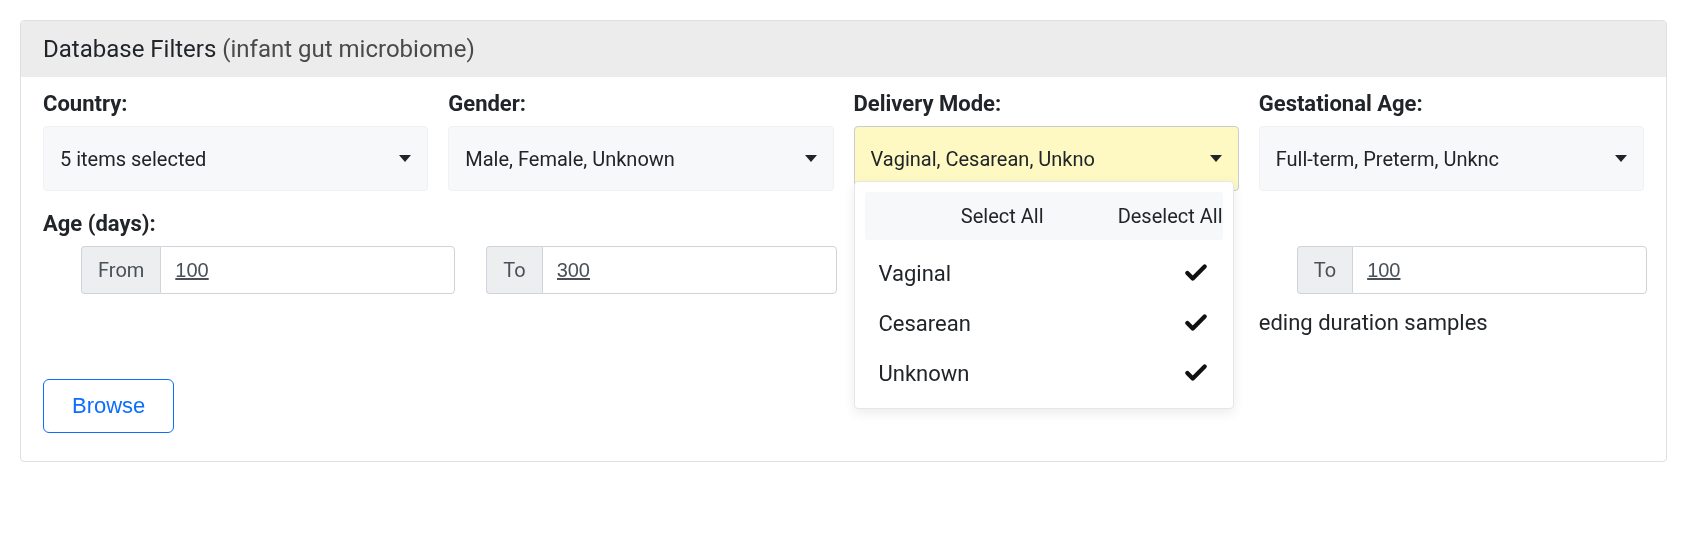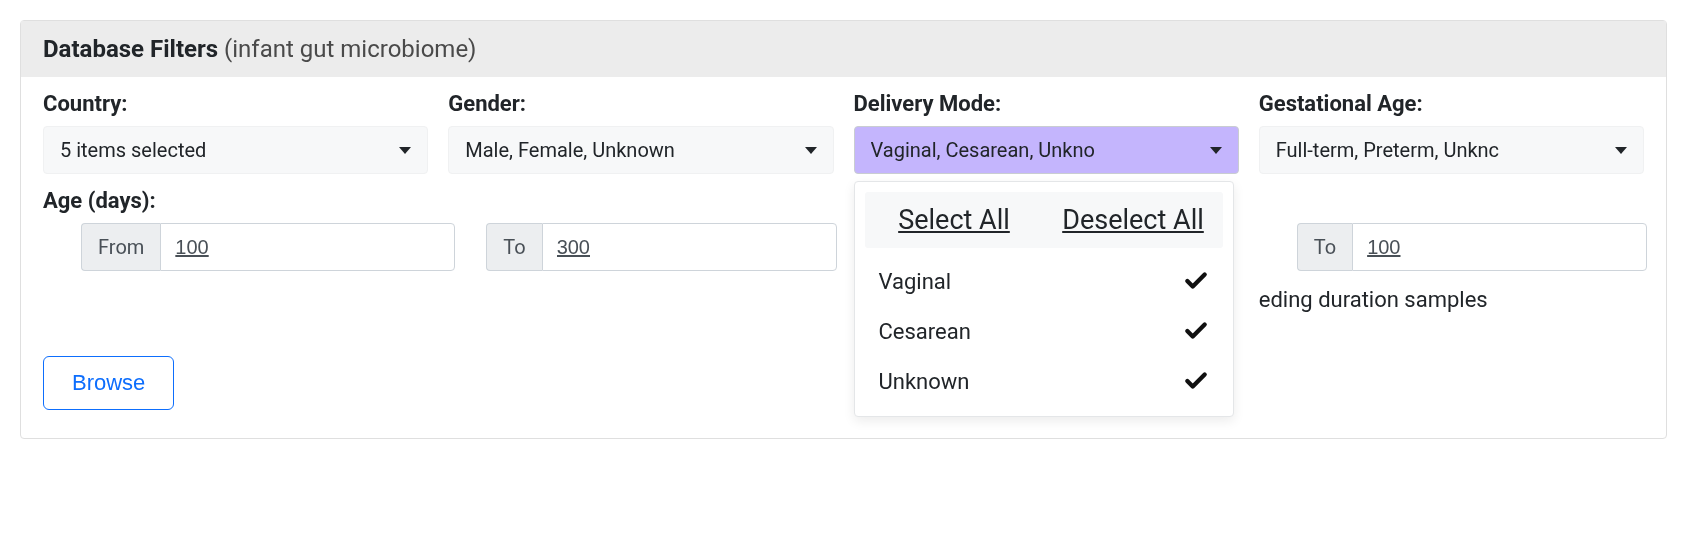--- a/index.html
+++ b/index.html
@@ -15,21 +15,21 @@
     border: 1px solid #dfdfdf;
     border-radius: 4px;
     overflow: visible;
   }
   .panel-header {
     background: #ececec;
     padding: 14px 22px;
     font-size: 24px;
     color: #212529;
   }
-  .panel-header .title-strong { font-weight: 700; }
+  .panel-header .title-strong { font-weight: 400; }
   .panel-header .title-context { font-weight: 400; color: #4a4a4a; }
   .panel-body {
     padding: 14px 22px 28px 22px;
   }
   .row {
     display: flex;
     gap: 20px;
   }
   .col {
     flex: 1 1 0;
@@ -40,33 +40,33 @@
     font-weight: 700;
     font-size: 22px;
     margin: 0 0 10px 0;
     display: block;
   }
   .dropdown {
     display: flex;
     align-items: center;
     justify-content: space-between;
     width: 100%;
-    height: 48px;
+    height: 65px;
     padding: 0 16px;
     background: #f7f8f9;
     border: 1px solid #f0f1f2;
     border-radius: 4px;
     font-size: 20px;
     color: #212529;
     cursor: pointer;
     white-space: nowrap;
     overflow: hidden;
   }
   .dropdown.active {
-    background: #c4b5fd;
+    background: #fef9c3;
     border-color: #c9cdd1;
   }
   .dropdown .dd-text {
     overflow: hidden;
     text-overflow: ellipsis;
     white-space: nowrap;
     flex: 1 1 auto;
     min-width: 0;
   }
   .caret {
@@ -97,21 +97,21 @@
   .input-field {
     flex: 1;
     border: 1px solid #ced4da;
     border-radius: 0 4px 4px 0;
     padding: 0 14px;
     font-size: 20px;
     color: #495057;
     outline: none;
     text-decoration: underline;
   }
-  .row.second { margin-top: 14px; }
+  .row.second { margin-top: 20px; }
   .partial-text {
     font-size: 22px;
     color: #212529;
     margin-top: 16px;
     white-space: nowrap;
   }
   .browse-btn {
     display: inline-flex;
     align-items: center;
     justify-content: center;
@@ -140,25 +140,24 @@
   }
   .dd-menu-header {
     display: flex;
     background: #f7f8f9;
     border-radius: 3px;
     overflow: hidden;
     margin-bottom: 8px;
   }
   .dd-menu-header .hbtn {
     flex: 1;
-    text-align: center;
+    text-align: right;
     padding: 12px 0;
-    font-size: 27px;
-    cursor: pointer;
-    text-decoration: underline;
+    font-size: 20px;
+    cursor: pointer;
   }
   .dd-option {
     display: flex;
     align-items: flex-end;
     justify-content: space-between;
     padding: 12px 14px;
     font-size: 22px;
     cursor: pointer;
   }
   .check-icon {

